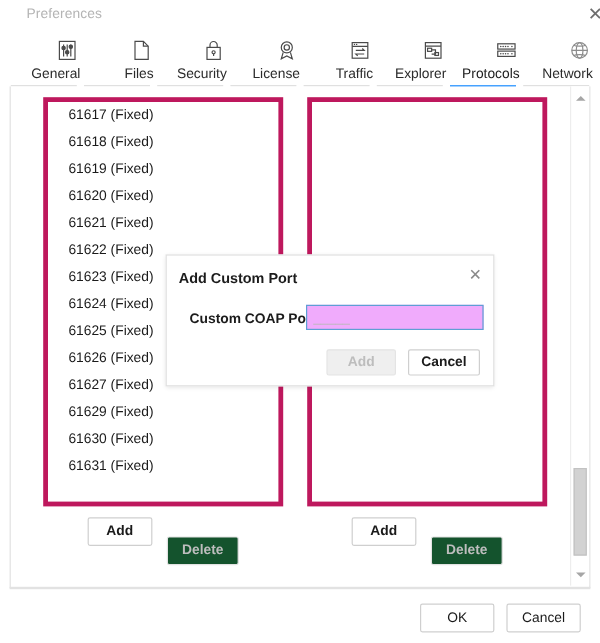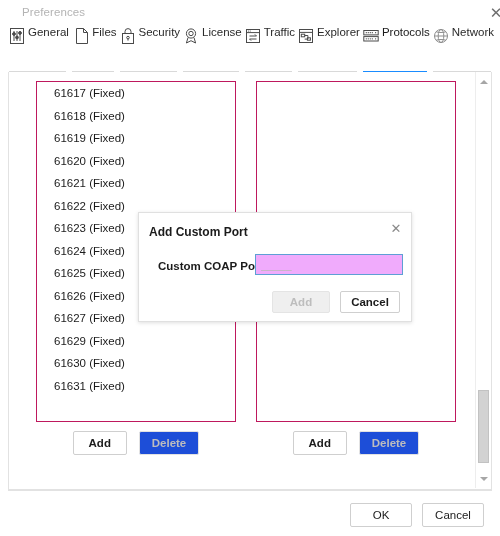--- a/index.html
+++ b/index.html
@@ -61,22 +61,22 @@
     width: 500px; height: 47px;
     display: flex;
     align-items: flex-end;
     padding: 0 6px;
     box-sizing: border-box;
   }
   .tab {
     flex: 1 1 0;
     height: 46px;
     display: flex;
-    flex-direction: row;
-    align-items: flex-start;
+    flex-direction: column;
+    align-items: flex-end;
     justify-content: flex-end;
     cursor: pointer;
     position: relative;
     padding-bottom: 2px;
     box-sizing: border-box;
   }
   .tab-icon {
     width: 22px; height: 22px;
     margin-bottom: 2px;
     display: block;
@@ -118,21 +118,21 @@
   .col {
     position: absolute;
     top: 9px;
   }
   #col-left  { left: 27px;  width: 200px; }
   #col-right { left: 247px; width: 200px; }
 
   .listbox {
     width: 200px;
     height: 341px;
-    border: 1px solid #be185d;
+    border: 4px solid #be185d;
     background: #ffffff;
     box-sizing: border-box;
     overflow: hidden;
     position: relative;
   }
   .list-item {
     padding: 2px 0 2px 17px;
     font-size: 11.5px;
     color: #1b1b1b;
     line-height: 18px;
@@ -159,24 +159,25 @@
     color: #1b1b1b;
     font-weight: bold;
     display: flex;
     align-items: center;
     justify-content: center;
     cursor: pointer;
     padding: 0 12px;
     box-sizing: border-box;
   }
   .btn.disabled {
-    background: #1d4ed8;
+    background: #14532d;
     border-color: #e2e2e2;
     color: #bdbdbd;
     cursor: default;
+    margin-top: 16px;
   }
 
   
   #scrollbar {
     position: absolute;
     right: 0px; top: 0px;
     width: 16px;
     height: 416px;
     background: #ffffff;
     border-left: 1px solid #ededed;

